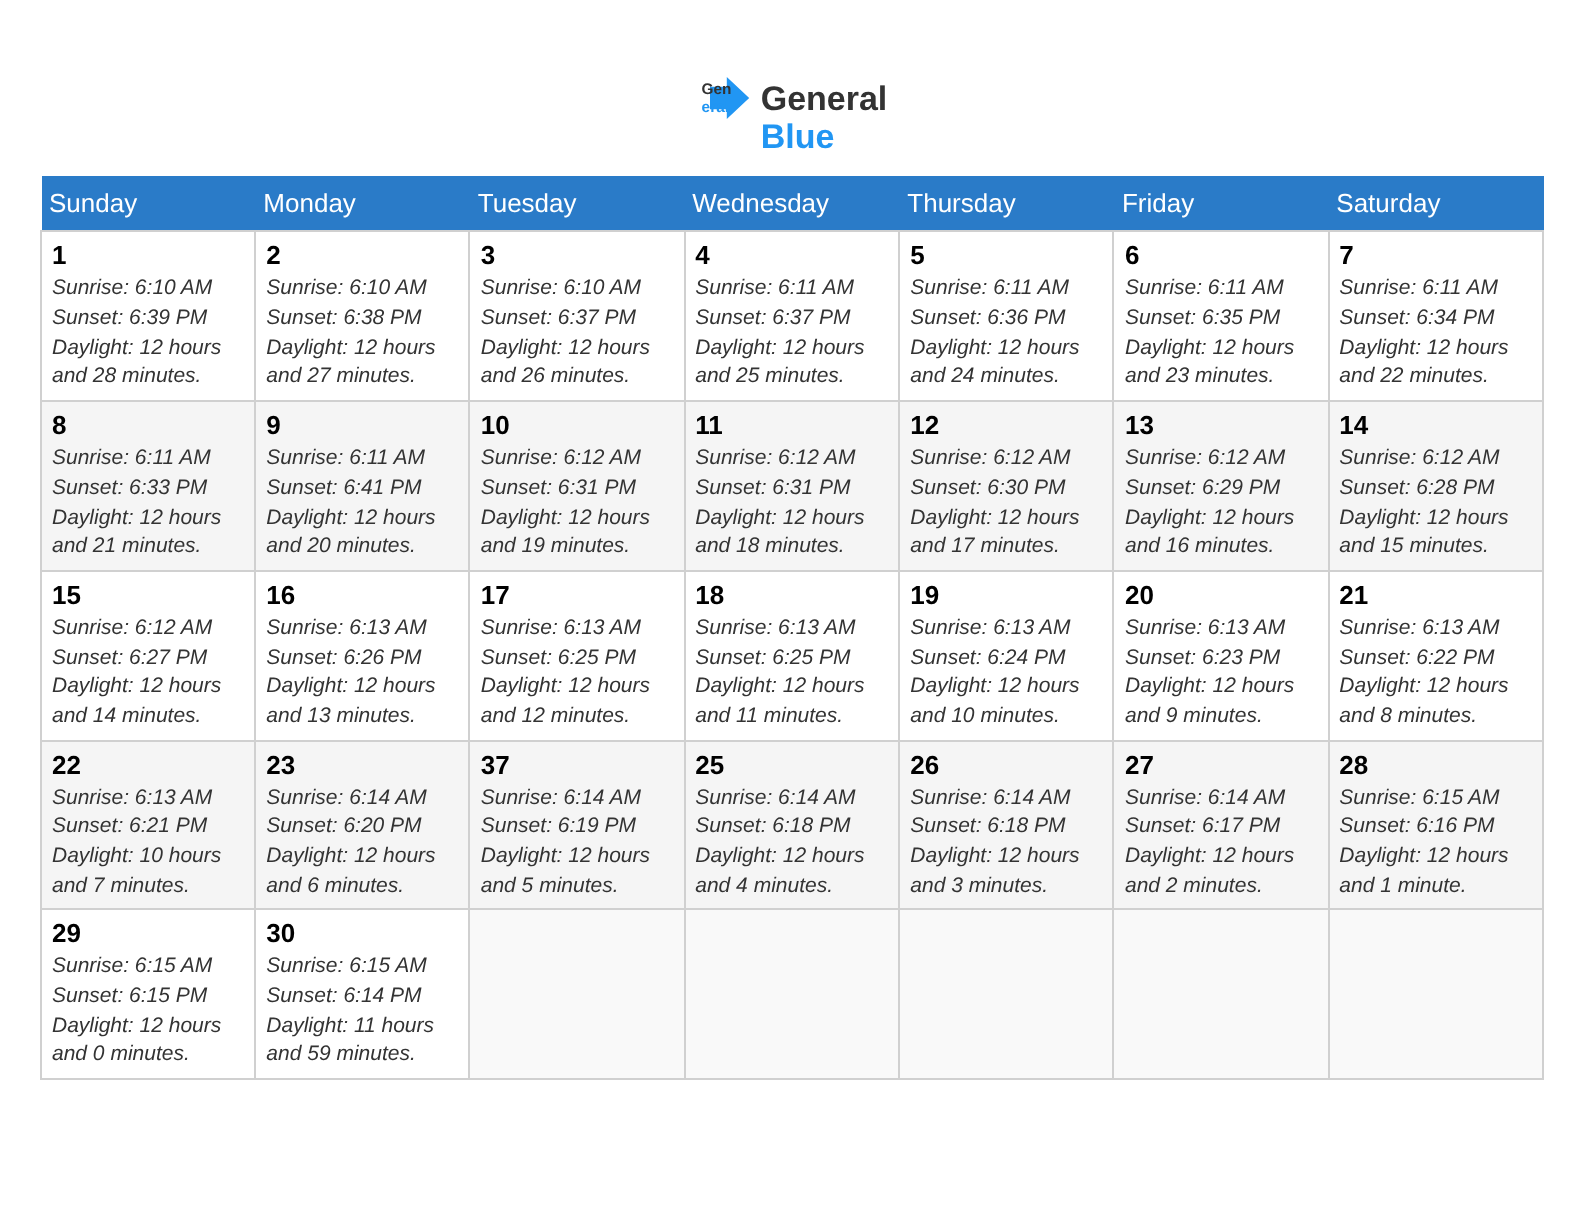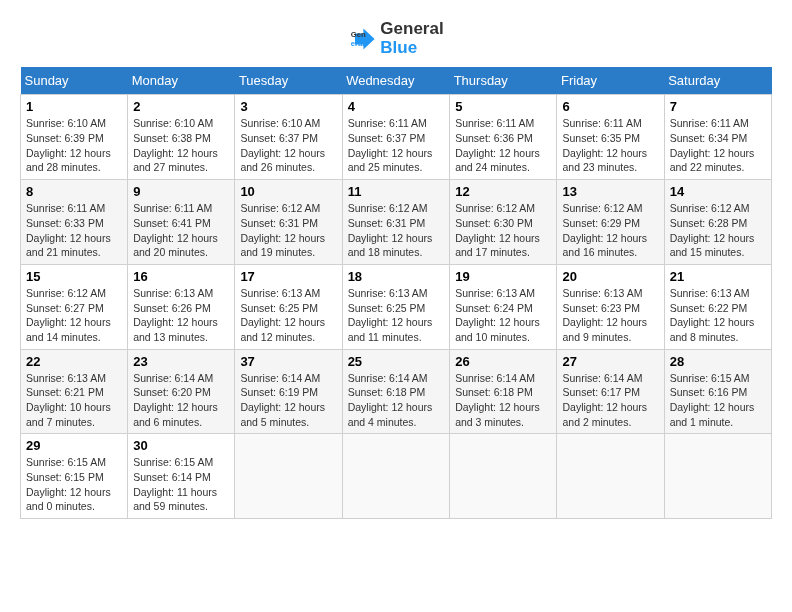--- a/index.html
+++ b/index.html
@@ -64,38 +64,39 @@
     .day-num {
       font-size: 13px;
       font-weight: bold;
       display: block;
       margin-bottom: 2px;
     }
     .day-detail {
       color: #333;
       line-height: 1.4;
       font-size: 10.5px;
+      font-style: italic;
     }
     .empty-cell {
       background: #f9f9f9 !important;
     }
   </style>
 </head>
 <body>
 
 <div class="header-area">
   <div class="logo">
     <svg class="logo-icon" viewBox="0 0 40 40">
       <rect x="0" y="0" width="40" height="40" fill="white"></rect>
       <polygon points="22,5 38,20 22,35 22,28 10,28 10,12 22,12" fill="#2196F3"></polygon>
       <text x="4" y="17" font-size="11" font-weight="bold" fill="#333" font-family="Arial">Gen</text>
       <text x="4" y="30" font-size="11" font-weight="bold" fill="#2196F3" font-family="Arial">eral</text>
     </svg>
     <div>
-      <div style="font-size:17px;font-weight:bold;color:#333;line-height:1.1;">General</div>
+      <div style="font-size:17px;font-weight:bold;color:#333;line-height:1.1;margin-top:21px;">General</div>
       <div style="font-size:17px;font-weight:bold;color:#2196F3;line-height:1.1;">Blue</div>
     </div>
   </div>
   <div class="title-area">
     <div class="month-title"></div>
     <div class="location"></div>
   </div>
 </div>
 
 <table class="calendar-table">

